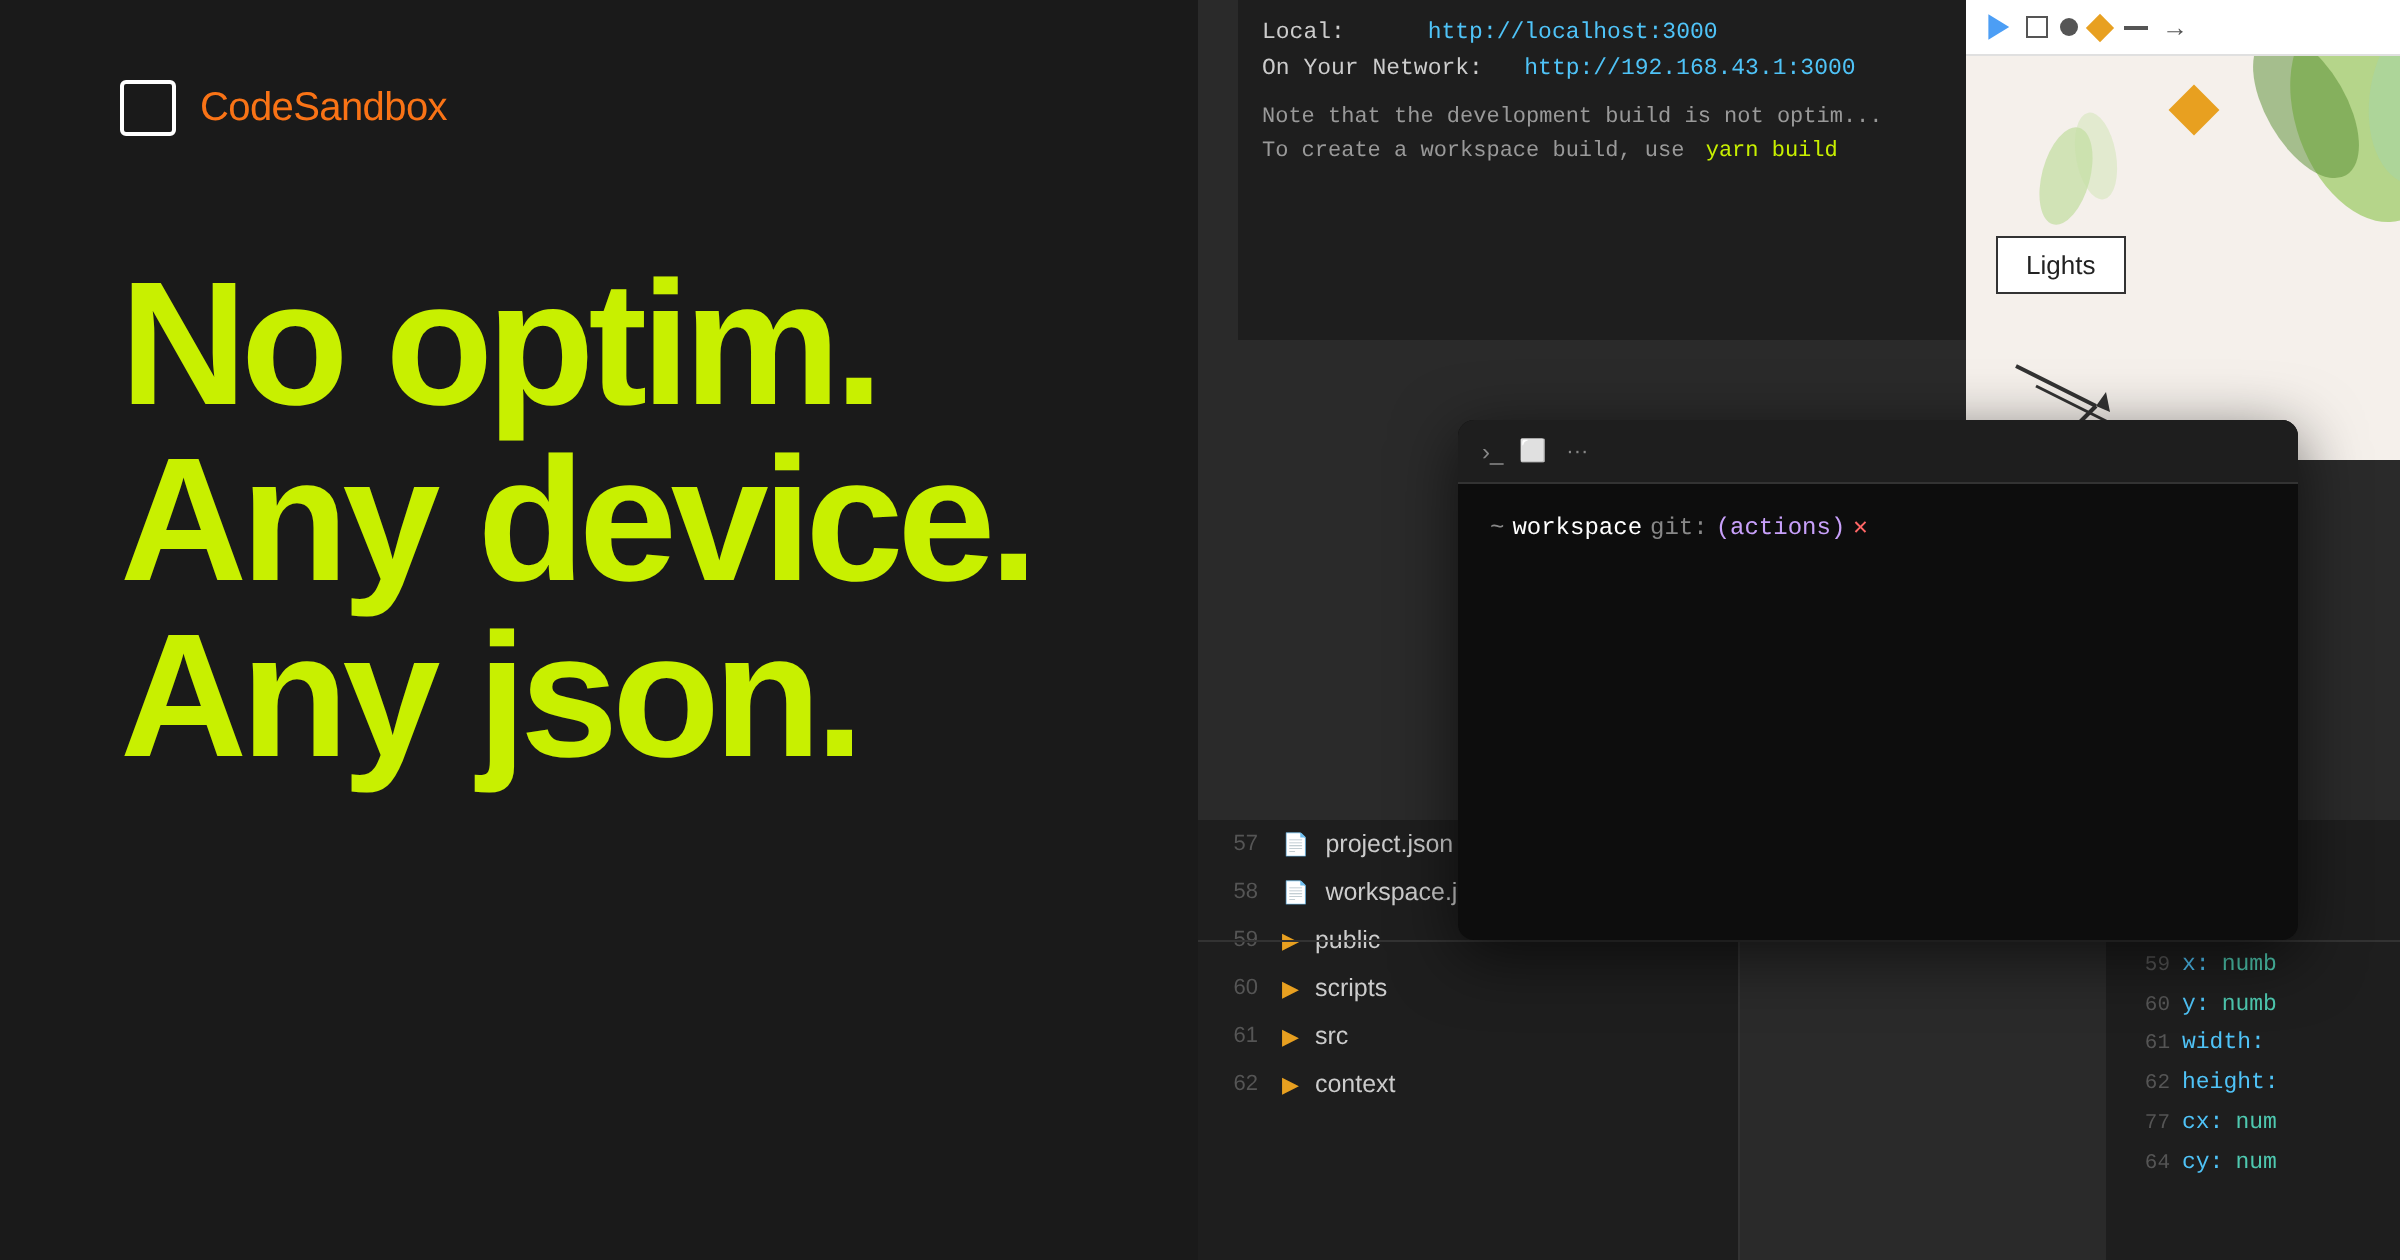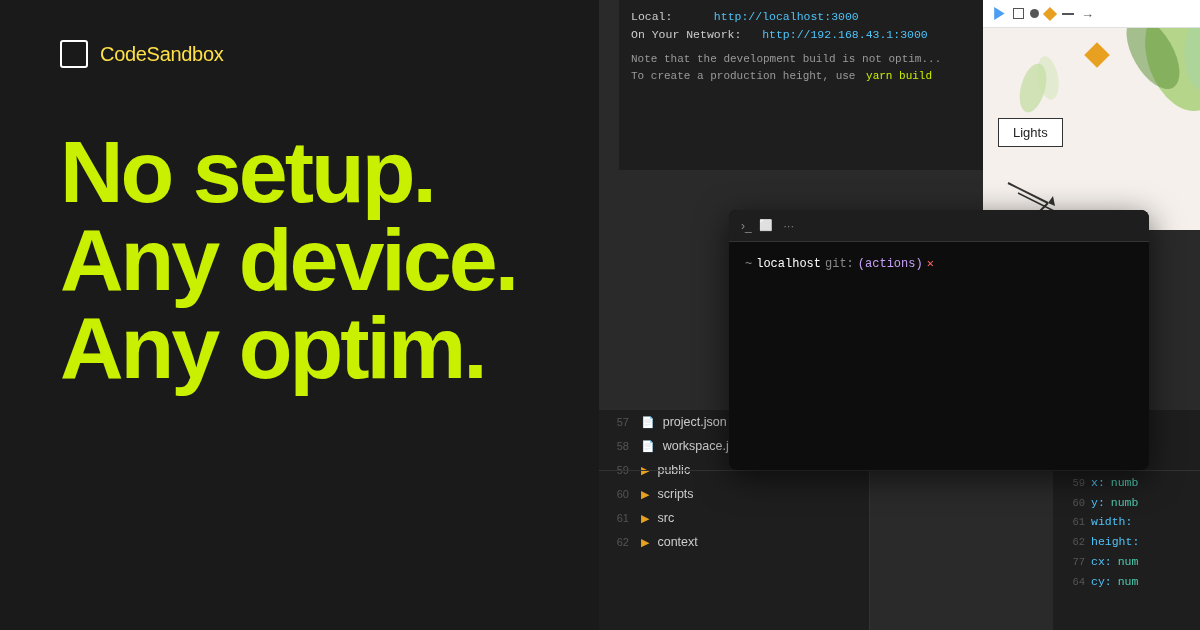--- a/index.html
+++ b/index.html
@@ -33,21 +33,21 @@
     }
 
     .logo-box {
       width: 28px;
       height: 28px;
       border: 2.5px solid #fff;
       border-radius: 3px;
     }
 
     .logo-text {
-      color: #fde047;
+      color: #f97316;
       font-size: 20px;
       font-weight: 500;
       letter-spacing: -0.3px;
     }
 
     .hero-text {
       color: #c8f000;
       font-size: 88px;
       font-weight: 800;
       line-height: 1.0;
@@ -316,23 +316,23 @@
   </style>
 </head>
 <body>
 
 <div class="left-panel">
   <div class="logo-area">
     <div class="logo-box"></div>
     <span class="logo-text">CodeSandbox</span>
   </div>
   <div class="hero-text">
-    <div>No setup.</div>
+    <div>No optim.</div>
     <div>Any device.</div>
-    <div>Any optim.</div>
+    <div>Any json.</div>
   </div>
 </div>
 
 <div class="right-panel">
 
   <div class="terminal-top">
     <div class="terminal-top-content">
       <div>
         <span>Local:</span>
         &nbsp;&nbsp;&nbsp;&nbsp;
@@ -340,21 +340,21 @@
       </div>
       <div>
         <span>On Your Network:</span>
         &nbsp;
         <span class="url-green">http://192.168.43.1:3000</span>
       </div>
       <div style="margin-top:6px; color:#999; font-size:11px;">
         <span>Note that the development build is not optim...</span>
       </div>
       <div style="color:#999; font-size:11px;">
-        <span>To create a production height, use</span>
+        <span>To create a workspace build, use</span>
         <span class="url-cyan" style="margin-left:4px;">yarn build</span>
       </div>
     </div>
   </div>
 
   <div class="design-panel">
     <div class="design-toolbar">
       <span style="width:16px;height:16px;background:#4c9ef5;clip-path:polygon(20% 10%, 85% 50%, 20% 90%);display:inline-block;border-radius:2px;"></span>
       <span style="width:11px;height:11px;border:1.5px solid #555;display:inline-block;"></span>
       <span style="width:9px;height:9px;background:#555;border-radius:50%;display:inline-block;"></span>
@@ -397,21 +397,21 @@
 
   <div class="terminal-float">
     <div class="terminal-titlebar">
       <span class="terminal-title-icon">›_</span>
       <span class="terminal-btn">⬜</span>
       <span class="terminal-btn">···</span>
     </div>
     <div class="terminal-body">
       <div class="terminal-prompt">
         <span class="prompt-tilde">~</span>
-        <span class="prompt-path">localhost</span>
+        <span class="prompt-path">workspace</span>
         <span class="prompt-git">git:</span>
         <span class="git-branch">(actions)</span>
         <span class="prompt-x">✕</span>
       </div>
     </div>
   </div>
 
   <div class="file-explorer">
     <div class="file-item">
       <span class="line-num">57</span>

